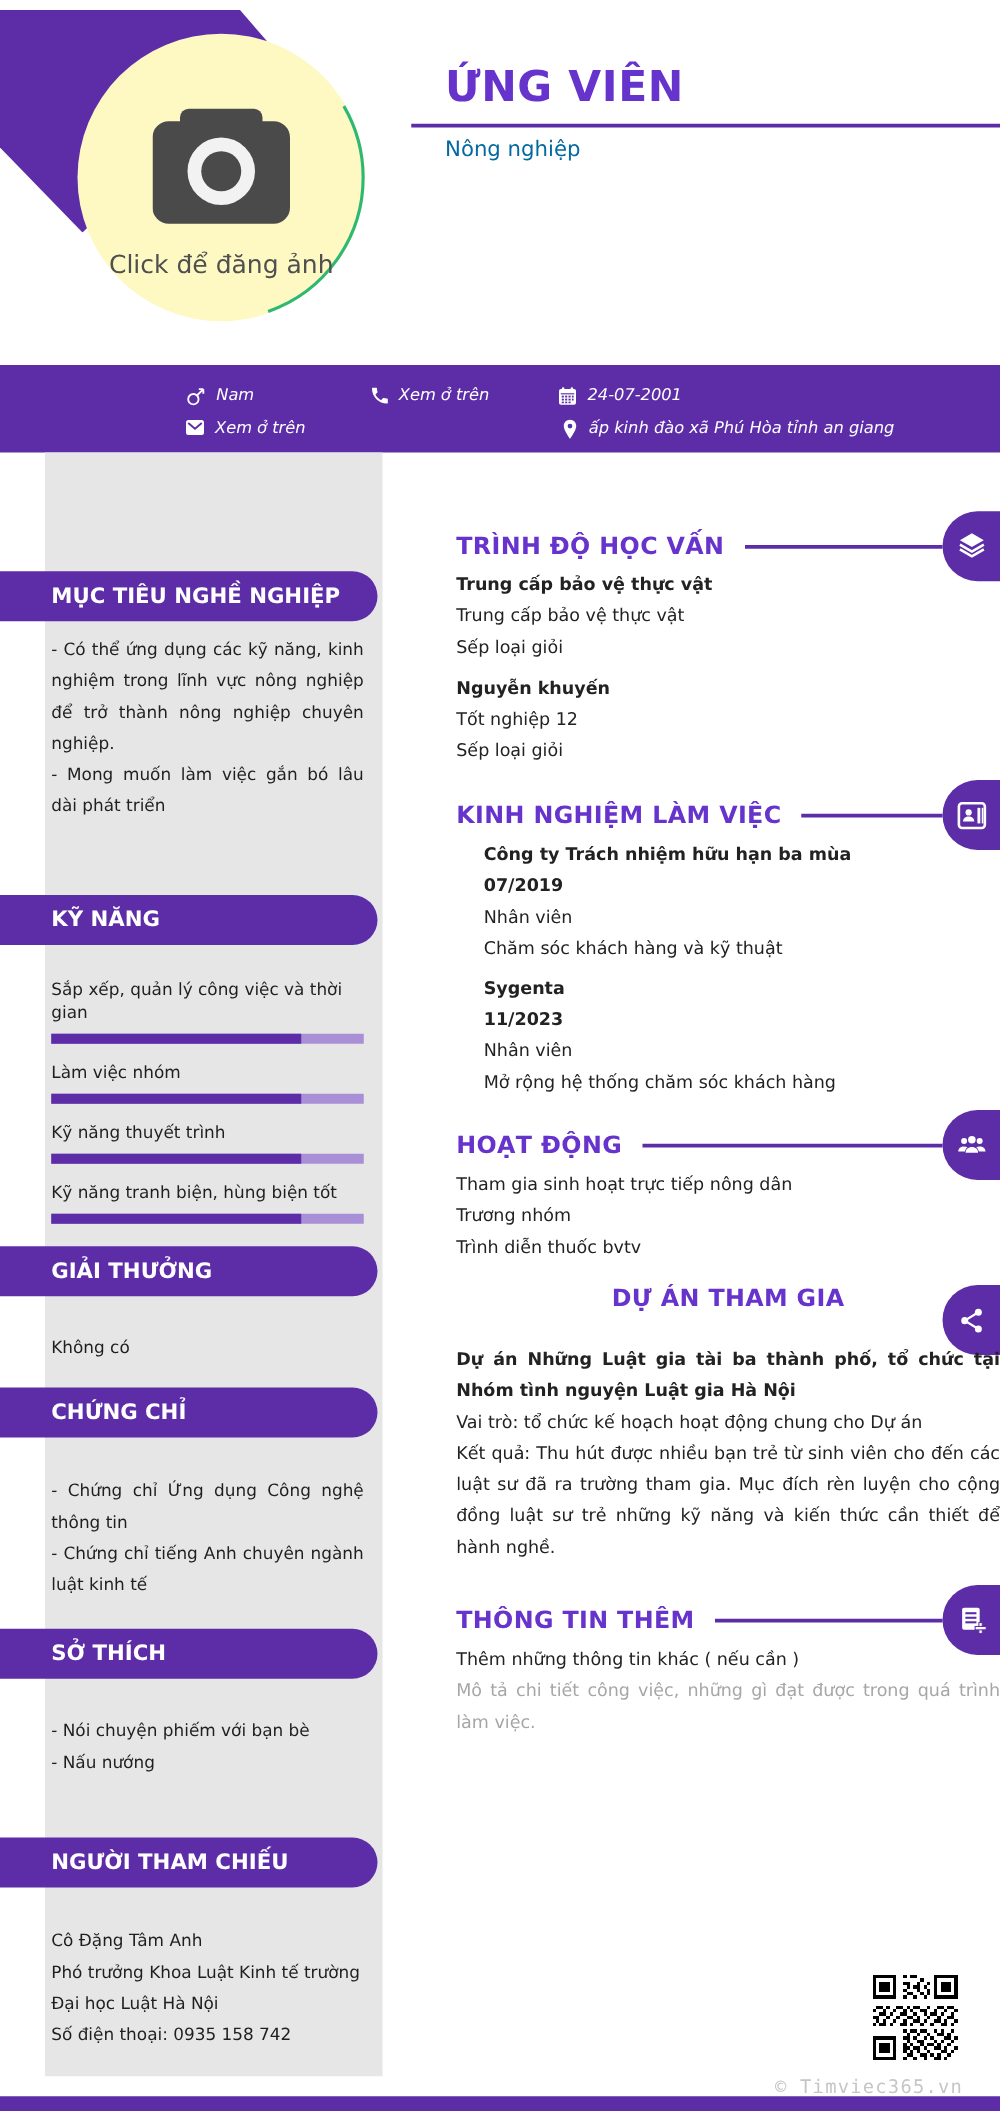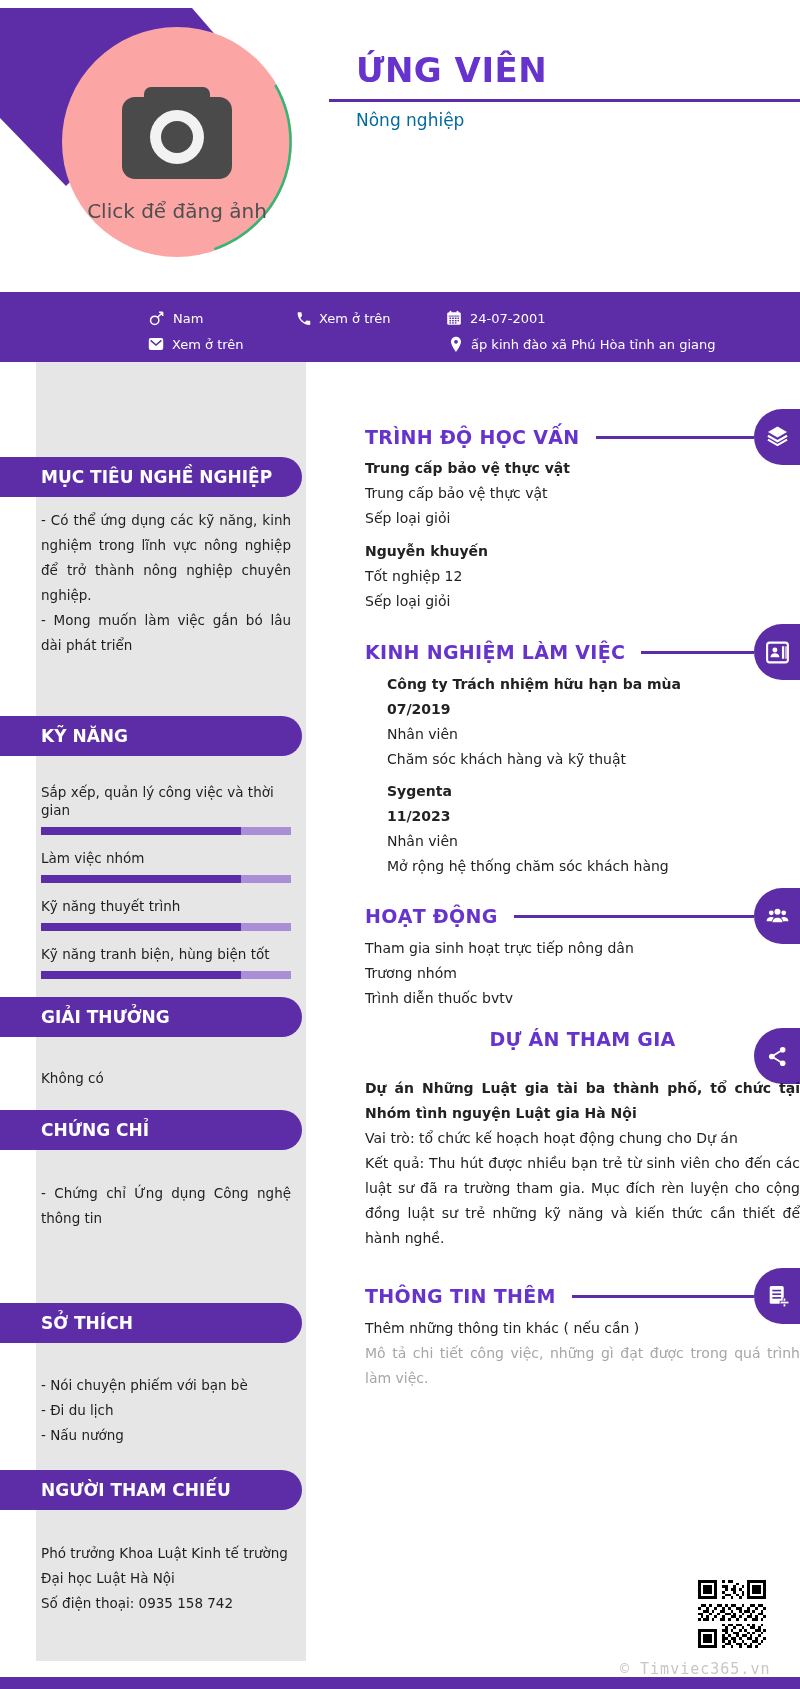--- a/index.html
+++ b/index.html
@@ -14,34 +14,34 @@
   html,body{background:#fff;}
   body{font-family:"DejaVu Sans","Liberation Sans",sans-serif;color:var(--ink);}
   .page{position:relative;width:800px;height:1689px;background:#fff;overflow:hidden;}
 
   
   .wedge{position:absolute;left:0;top:0;width:240px;height:200px;background:var(--purple);
     clip-path:polygon(0 8px,192px 8px,218px 38px,66px 186px,0 118px);}
 
   
   .photo{position:absolute;left:62px;top:27px;width:230px;height:230px;border-radius:50%;
-    background:#fca5a5;cursor:pointer;}
+    background:#fef9c3;cursor:pointer;}
   .photo svg.arc{position:absolute;left:0;top:0;}
   .photo .cam{position:absolute;left:60px;top:48px;}
   .photo .photo-label{position:absolute;left:0;top:172px;width:100%;text-align:center;
     font-size:20px;color:#4f4f4f;}
 
   
   .name{position:absolute;left:356px;top:50px;font-size:34px;font-weight:bold;color:var(--accent);letter-spacing:.5px;}
   .name-underline{position:absolute;left:329px;top:99px;width:471px;height:3px;background:var(--purple);}
   .field{position:absolute;left:356px;top:110px;font-size:17px;color:#0369a1;}
 
   
   .infobar{position:absolute;left:0;top:292px;width:800px;height:70px;background:var(--purple);color:#fff;font-size:13px;}
-  .info-item{position:absolute;display:flex;align-items:center;gap:8px;height:18px;}
+  .info-item{position:absolute;display:flex;gap:8px;height:18px;font-style:italic;}
   .info-item svg{flex:0 0 auto;}
 
   
   .side-bg{position:absolute;left:36px;top:362px;width:270px;height:1299px;background:var(--side-bg);}
   .ribbon{position:absolute;left:0;width:302px;height:40px;background:var(--purple);
     border-radius:0 21px 21px 0;color:#fff;font-weight:bold;font-size:17px;line-height:40px;padding-left:41px;}
   .side-text{position:absolute;left:41px;width:250px;font-size:13.5px;line-height:25px;color:#1f1f1f;}
   .just{text-align:justify;}
   .skill{margin-bottom:14px;}
   .skill-label{font-size:13.5px;line-height:18px;margin-bottom:8px;}
@@ -183,35 +183,36 @@
   <div class="ribbon" style="top:997px;">
     <span>GIẢI THƯỞNG</span>
   </div>
   <div class="side-text" style="top:1066px;">Không có</div>
 
   <div class="ribbon" style="top:1110px;">
     <span>CHỨNG CHỈ</span>
   </div>
   <div class="side-text just" style="top:1181px;">
     <p>- Chứng chỉ Ứng dụng Công nghệ thông tin</p>
+    <p>- Chứng chỉ tiếng Anh chuyên ngành luật kinh tế</p>
   </div>
 
   <div class="ribbon" style="top:1303px;">
     <span>SỞ THÍCH</span>
   </div>
   <div class="side-text" style="top:1373px;">
     <div>- Nói chuyện phiếm với bạn bè</div>
-    <div>- Đi du lịch</div>
     <div>- Nấu nướng</div>
   </div>
 
   <div class="ribbon" style="top:1470px;">
     <span>NGƯỜI THAM CHIẾU</span>
   </div>
   <div class="side-text" style="top:1541px;">
+    <div>Cô Đặng Tâm Anh</div>
     <div>Phó trưởng Khoa Luật Kinh tế trường</div>
     <div>Đại học Luật Hà Nội</div>
     <div>Số điện thoại: 0935 158 742</div>
   </div>
 
   <div class="sec-header" style="top:409px;">
     <span class="sec-title">TRÌNH ĐỘ HỌC VẤN</span>
     <div class="sec-line"></div>
     <div class="sec-icon">
       <svg width="27" height="27" viewBox="0 0 26 26">

